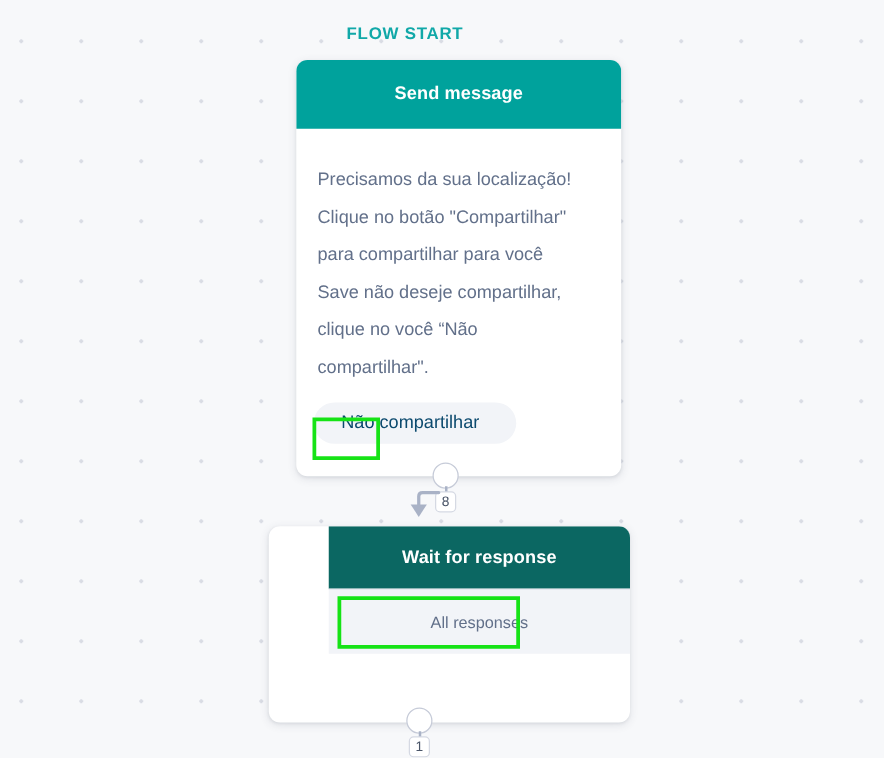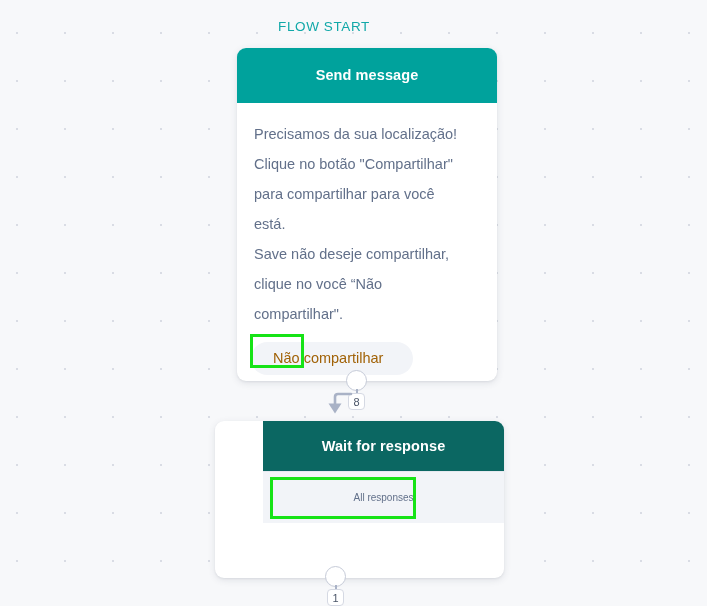--- a/index.html
+++ b/index.html
@@ -28,21 +28,21 @@
   }
 
   
   #flow-start-label {
     position: absolute;
     left: 0;
     top: 19px;
     width: 648px;
     text-align: center;
     font-size: 13.5px;
-    font-weight: normal;
+    font-weight: bold;
     letter-spacing: 0.6px;
     color: #11A8A8;
   }
 
   
   .node {
     position: absolute;
     border-radius: 9px;
     background: #FFFFFF;
     box-shadow: 0 2px 7px rgba(60,70,90,0.13), 0 1px 2px rgba(60,70,90,0.07);
@@ -62,37 +62,38 @@
     top: 48px;
     width: 260px;
     height: 333px;
   }
   #node-send-message .node-header {
     height: 55px;
     line-height: 55px;
     background: #00A29C;
   }
   #send-message-body {
-    padding: 16px 17px 0 17px;
+    padding: 6px 17px 0 17px;
+    margin-top: 20px;
   }
   .msg-line {
     font-size: 14.5px;
     line-height: 30px;
     color: #62708A;
     white-space: nowrap;
   }
 
   
   .reply-button {
     margin: 0 14px;
     height: 33px;
     line-height: 33px;
     border-radius: 17px;
     background: #F2F4F8;
-    color: #a16207;
+    color: #0c4a6e;
     font-size: 14.5px;
     padding-left: 22px;
     box-sizing: border-box;
   }
   #reply-button-nao { margin-top: 13px; width: 162px; }
 
   
   #node-wait-response {
     left: 215px;
     top: 421px;
@@ -111,21 +112,21 @@
     text-align: center;
     font-size: 14.5px;
     color: #5B6880;
     background: #FFFFFF;
   }
   #save-as-row b { color: #3E4A60; }
   #all-responses-row {
     height: 51px;
     line-height: 51px;
     text-align: center;
-    font-size: 10px;
+    font-size: 13px;
     color: #62708A;
     background: #F2F4F8;
     border-top: 1px solid #E6E9F0;
   }
 
   
   .connector-dot {
     position: absolute;
     width: 21px;
     height: 21px;
@@ -185,21 +186,20 @@
 
   <div id="flow-start-label">FLOW START</div>
 
   <div class="node" id="node-send-message">
     <div class="node-header">Send message</div>
 
     <div id="send-message-body">
       <div class="msg-line">Precisamos da sua localização!</div>
       <div class="msg-line">Clique no botão "Compartilhar"</div>
       <div class="msg-line">para compartilhar para você</div>
-      <div class="msg-line">está.</div>
       <div class="msg-line">Save não deseje compartilhar,</div>
       <div class="msg-line">clique no você “Não</div>
       <div class="msg-line">compartilhar".</div>
     </div>
 
     <div class="reply-button" id="reply-button-nao">Não compartilhar</div>
 
   </div>
 
   <div class="connector-dot" id="connector-dot-1"></div>

